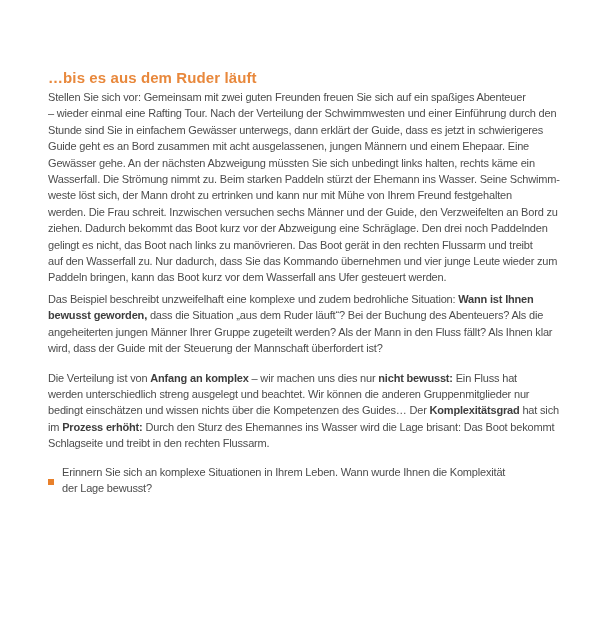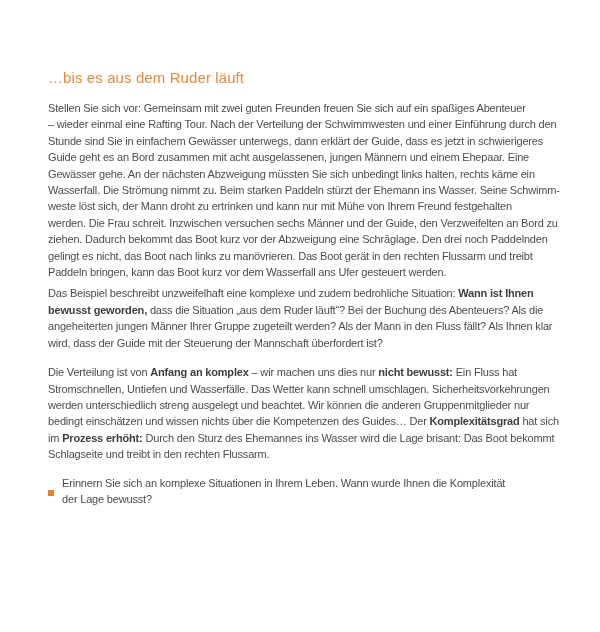--- a/index.html
+++ b/index.html
@@ -17,33 +17,33 @@
   .page {
     position: absolute;
     left: 48px;
     top: 0;
     width: 520px;
   }
   .title {
     margin: 69px 0 0 0;
     font-size: 15px;
     line-height: 18px;
-    font-weight: normal;
+    font-weight: bold;
     letter-spacing: 0.1px;
   }
   .para {
     font-size: 11px;
     line-height: 16.4px;
     color: #4c4c4c;
     letter-spacing: -0.18px;
   }
   .para .line, .bullet-text .line {
     white-space: nowrap;
   }
-  .p1 { margin-top: 13px; }
+  .p1 { margin-top: 2px; }
   .p2 { margin-top: 5px; }
   .p3 { margin-top: 13px; }
   .b {
     font-weight: bold;
     color: #3e3e3e;
     margin-top: 36px;
   }
   .bullet-item {
     margin-top: 12px;
     display: flex;
@@ -74,33 +74,33 @@
       <div class="line"><span>Stellen Sie sich vor: Gemeinsam mit zwei guten Freunden freuen Sie sich auf ein spaßiges Abenteuer</span></div>
       <div class="line"><span>– wieder einmal eine Rafting Tour. Nach der Verteilung der Schwimmwesten und einer Einführung durch den</span></div>
       <div class="line"><span>Stunde sind Sie in einfachem Gewässer unterwegs, dann erklärt der Guide, dass es jetzt in schwierigeres</span></div>
       <div class="line"><span>Guide geht es an Bord zusammen mit acht ausgelassenen, jungen Männern und einem Ehepaar. Eine</span></div>
       <div class="line"><span>Gewässer gehe. An der nächsten Abzweigung müssten Sie sich unbedingt links halten, rechts käme ein</span></div>
       <div class="line"><span>Wasserfall. Die Strömung nimmt zu. Beim starken Paddeln stürzt der Ehemann ins Wasser. Seine Schwimm-</span></div>
       <div class="line"><span>weste löst sich, der Mann droht zu ertrinken und kann nur mit Mühe von Ihrem Freund festgehalten</span></div>
       <div class="line"><span>werden. Die Frau schreit. Inzwischen versuchen sechs Männer und der Guide, den Verzweifelten an Bord zu</span></div>
       <div class="line"><span>ziehen. Dadurch bekommt das Boot kurz vor der Abzweigung eine Schräglage. Den drei noch Paddelnden</span></div>
       <div class="line"><span>gelingt es nicht, das Boot nach links zu manövrieren. Das Boot gerät in den rechten Flussarm und treibt</span></div>
+      <div class="line"><span>auf den Wasserfall zu. Nur dadurch, dass Sie das Kommando übernehmen und vier junge Leute wieder zum</span></div>
       <div class="line"><span>Paddeln bringen, kann das Boot kurz vor dem Wasserfall ans Ufer gesteuert werden.</span></div>
     </div>
 
   <div class="para p2">
       <div class="line"><span>Das Beispiel beschreibt unzweifelhaft eine komplexe und zudem bedrohliche Situation: </span><span class="b">Wann ist Ihnen</span></div>
       <div class="line"><span class="b">bewusst geworden,</span><span> dass die Situation „aus dem Ruder läuft“? Bei der Buchung des Abenteuers? Als die</span></div>
       <div class="line"><span>angeheiterten jungen Männer Ihrer Gruppe zugeteilt werden? Als der Mann in den Fluss fällt? Als Ihnen klar</span></div>
       <div class="line"><span>wird, dass der Guide mit der Steuerung der Mannschaft überfordert ist?</span></div>
     </div>
 
   <div class="para p3">
       <div class="line"><span>Die Verteilung ist von </span><span class="b">Anfang an komplex</span><span> – wir machen uns dies nur </span><span class="b">nicht bewusst:</span><span> Ein Fluss hat</span></div>
-      <div class="line"><span>Stromschnellen, Untiefen und Wasserfälle. Das Wetter kann schnell umschlagen. Sicherheitsvorkehrungen</span></div>
       <div class="line"><span>werden unterschiedlich streng ausgelegt und beachtet. Wir können die anderen Gruppenmitglieder nur</span></div>
       <div class="line"><span>bedingt einschätzen und wissen nichts über die Kompetenzen des Guides… Der </span><span class="b">Komplexitätsgrad</span><span> hat sich</span></div>
       <div class="line"><span>im </span><span class="b">Prozess erhöht:</span><span> Durch den Sturz des Ehemannes ins Wasser wird die Lage brisant: Das Boot bekommt</span></div>
       <div class="line"><span>Schlagseite und treibt in den rechten Flussarm.</span></div>
     </div>
 
   <div class="bullet-item">
     <span class="bullet-marker" style="background: rgb(232, 128, 43);"></span>
     <div class="bullet-text">
         <div class="line"><span>Erinnern Sie sich an komplexe Situationen in Ihrem Leben. Wann wurde Ihnen die Komplexität</span></div>

